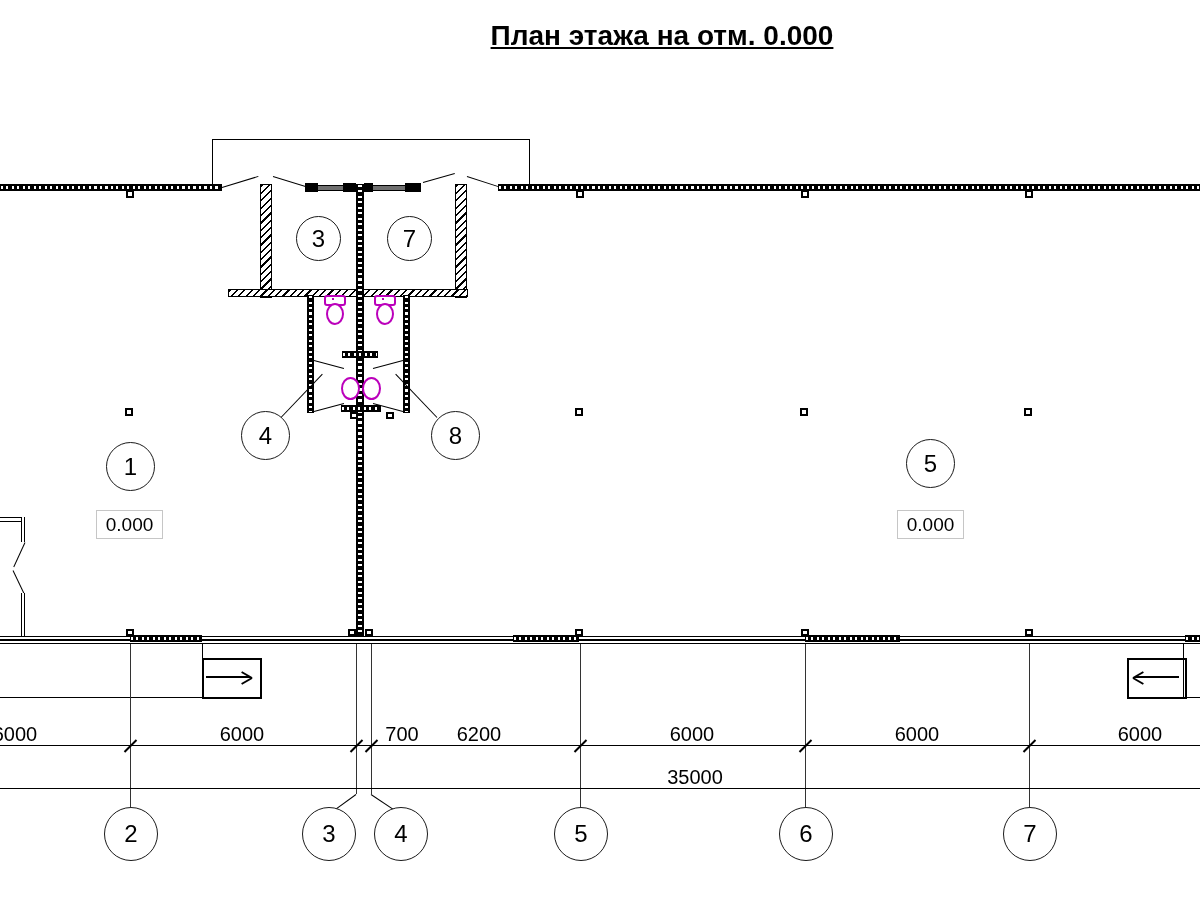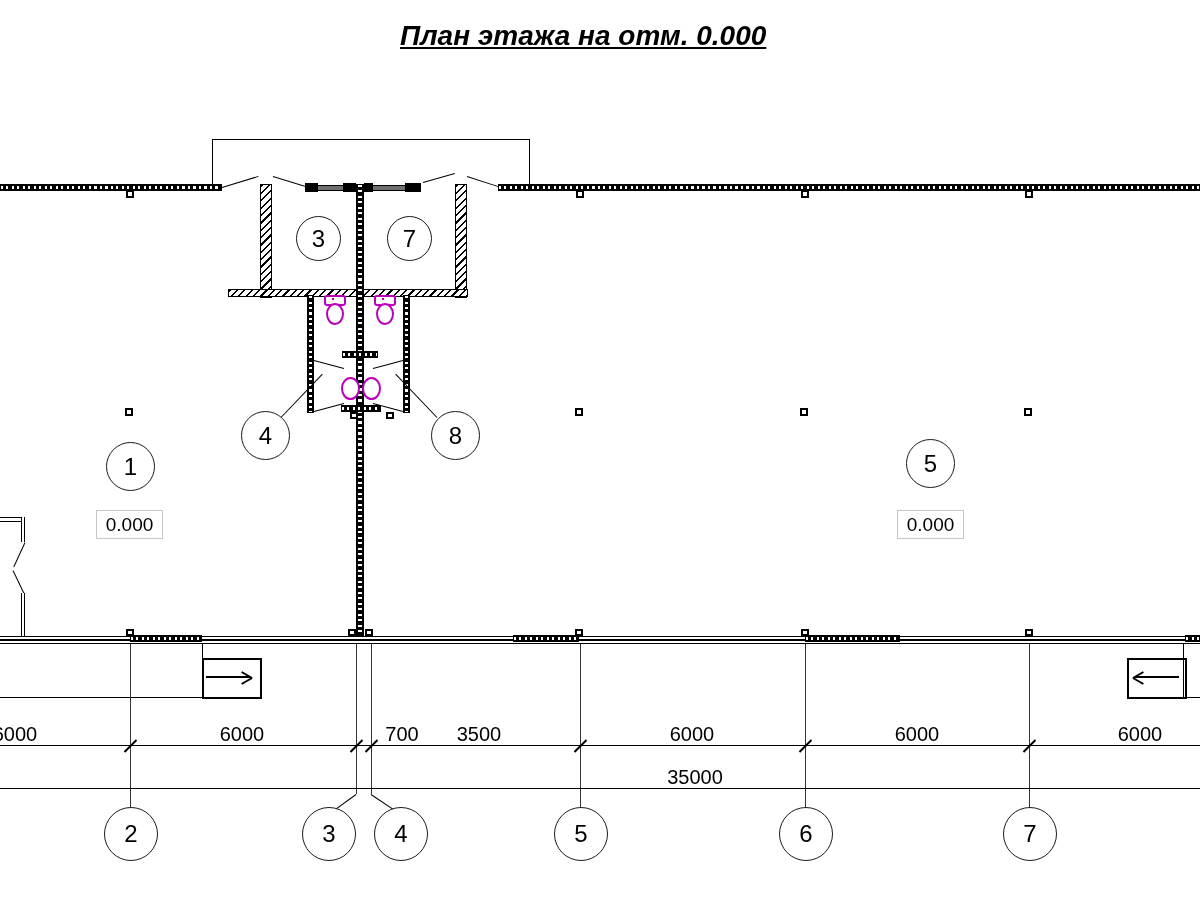--- a/index.html
+++ b/index.html
@@ -27,22 +27,22 @@
   
   .colsq{position:absolute;background:#fff;border:2.4px solid #000;}
   .bubble{position:absolute;border:1.5px solid #1a1a1a;border-radius:50%;background:#fff;
       display:flex;align-items:center;justify-content:center;font-size:24px;}
   .elev{position:absolute;border:1px solid #c6c6c6;background:#fff;display:flex;
       align-items:center;justify-content:center;font-size:19px;}
   .dim{position:absolute;width:84px;text-align:center;font-size:20px;}
   .tick{position:absolute;width:17px;height:0;border-top:2px solid #000;transform:rotate(-45deg);}
   .mag{border:2px solid #bb00bb;background:#fff;position:absolute;}
   .fix-dot{position:absolute;width:2px;height:2px;background:#bb00bb;}
-  #title{position:absolute;left:400px;top:20px;width:500px;
-      font-size:28px;font-weight:bold;font-style:italic;text-decoration:underline;}
+  #title{position:absolute;left:412px;top:20px;width:500px;text-align:center;
+      font-size:28px;font-weight:bold;text-decoration:underline;}
   .gridline{position:absolute;width:0;border-left:1px solid #333;}
   .dimline{position:absolute;height:0;border-top:1.2px solid #000;}
 </style>
 </head>
 <body>
 
 <div id="canvas">
 
   <div id="title">План этажа на отм. 0.000</div>
 
@@ -181,21 +181,21 @@
   <div class="tick" style="left:122px;top:745px;"></div>
   <div class="tick" style="left:348px;top:745px;"></div>
   <div class="tick" style="left:363px;top:745px;"></div>
   <div class="tick" style="left:572px;top:745px;"></div>
   <div class="tick" style="left:797px;top:745px;"></div>
   <div class="tick" style="left:1021px;top:745px;"></div>
 
   <div class="dim" style="left:-27px;top:723px;">6000</div>
   <div class="dim" style="left:200px;top:723px;">6000</div>
   <div class="dim" style="left:360px;top:723px;">700</div>
-  <div class="dim" style="left:437px;top:723px;">3500</div>
+  <div class="dim" style="left:437px;top:723px;">6200</div>
   <div class="dim" style="left:650px;top:723px;">6000</div>
   <div class="dim" style="left:875px;top:723px;">6000</div>
   <div class="dim" style="left:1098px;top:723px;">6000</div>
   <div class="dim" style="left:653px;top:766px;">35000</div>
 
   <div class="bubble" style="left:104px;top:807px;width:52px;height:52px;">
     <span>2</span>
     </div>
   <div class="bubble" style="left:302px;top:807px;width:52px;height:52px;">
     <span>3</span>

